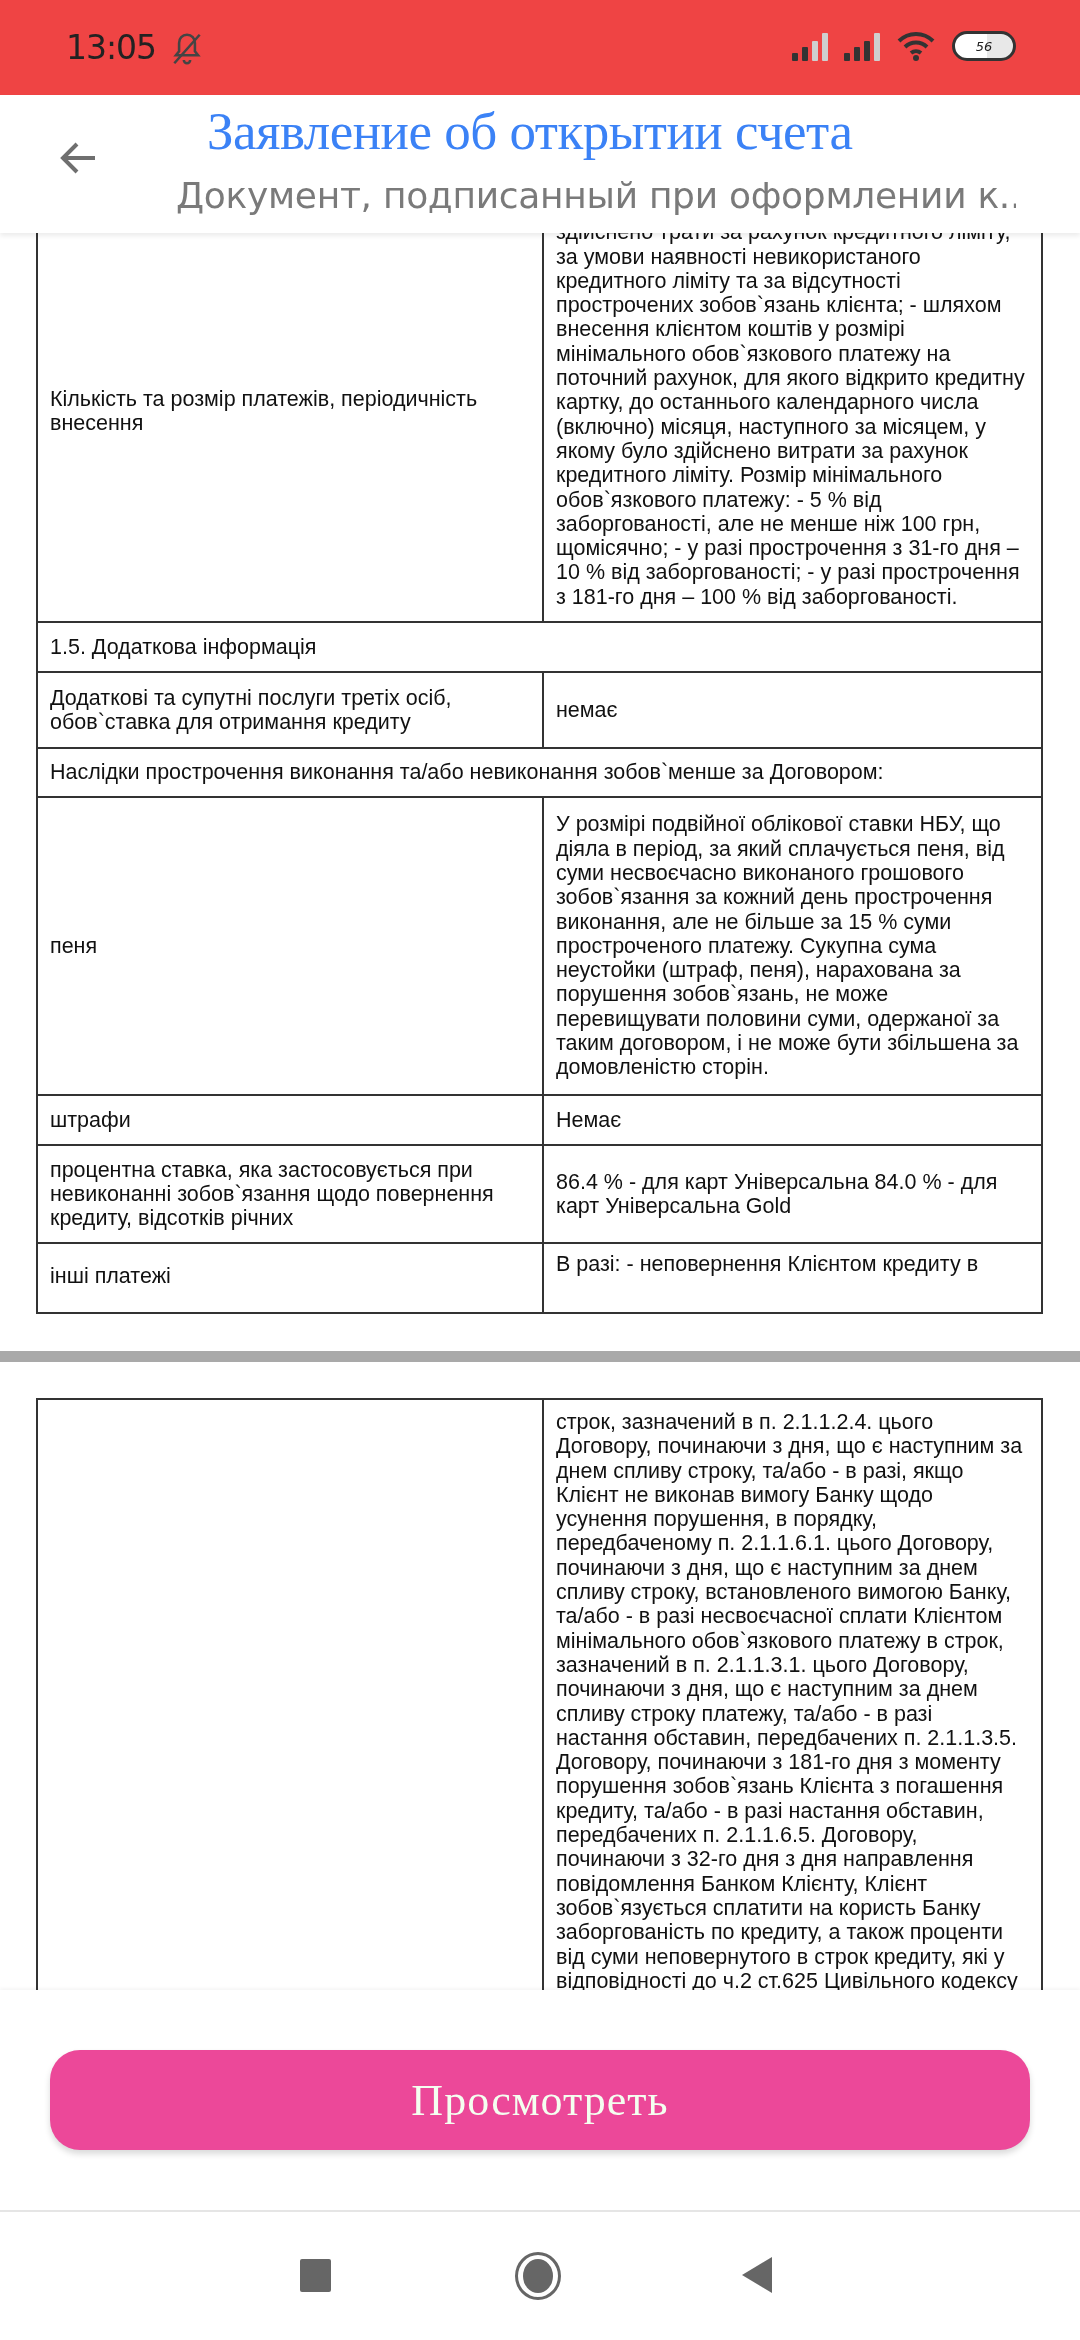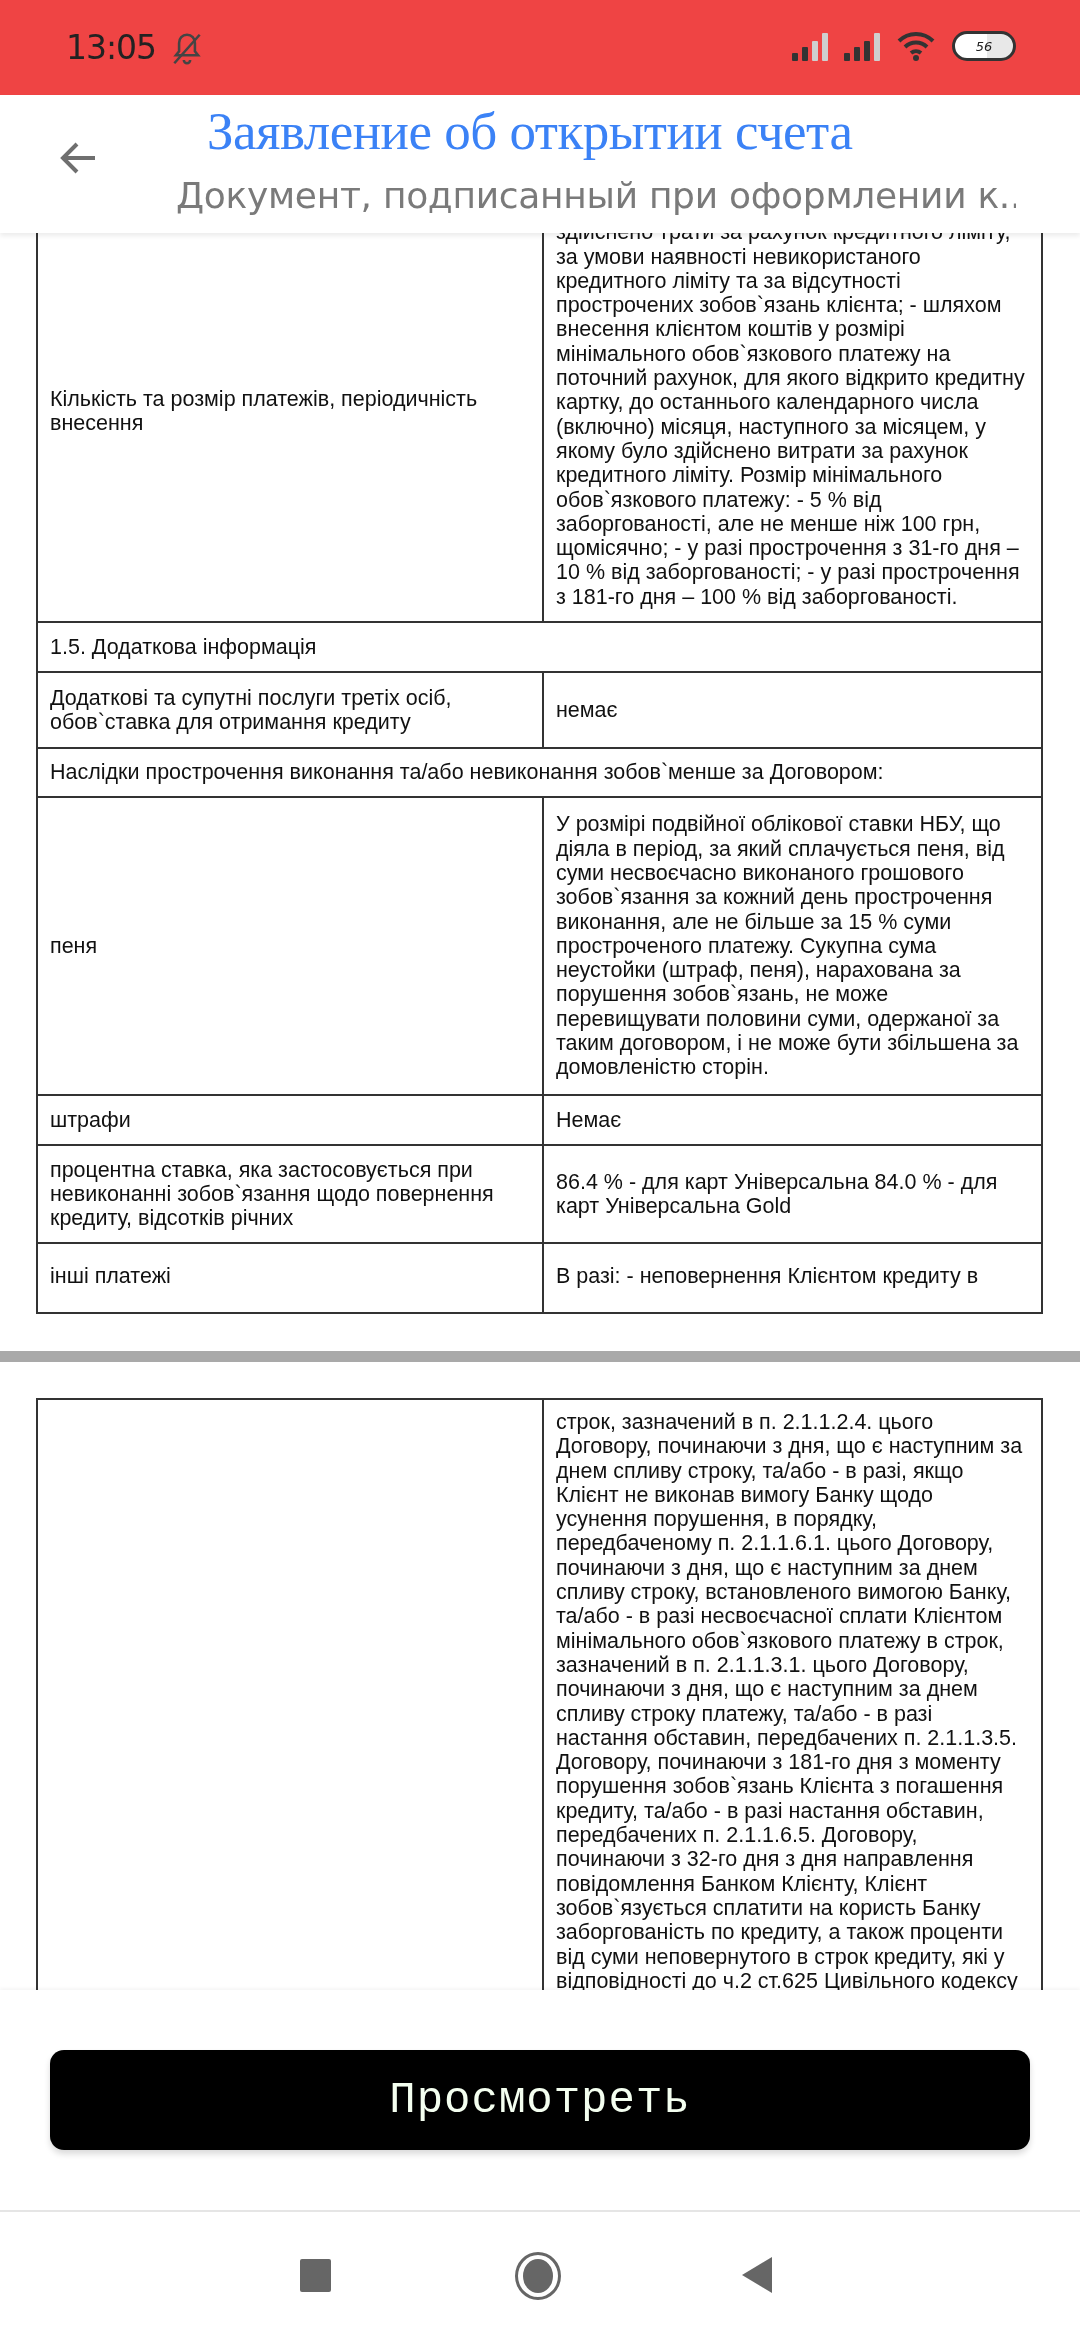--- a/index.html
+++ b/index.html
@@ -23,21 +23,21 @@
 
   .viewer { position: absolute; left: 0; top: 233px; width: 1080px; height: 1757px; overflow: hidden; background: #fff; }
   .doc-table { position: absolute; left: 36px; width: 1007px; border-collapse: collapse; table-layout: fixed; font-size: 21.5px; line-height: 24.3px; color: #111; }
   .doc-table td { border: 2.5px solid #333; padding: 0 12px; vertical-align: middle; }
   .doc-table td.c1 { width: 480px; }
   .t1 { top: -34px; }
   .t2 { top: 1165px; }
   .page-sep { position: absolute; left: 0; top: 1118px; width: 1080px; height: 11px; background: #a9a9a9; }
 
   .bottom-panel { position: absolute; left: 0; top: 1990px; width: 1080px; height: 220px; background: #fff; box-shadow: 0 -2px 3px rgba(0,0,0,0.04); }
-  .view-btn { position: absolute; left: 50px; top: 60px; width: 980px; height: 100px; background: #000000; border-radius: 14px; box-shadow: 0 4px 6px rgba(0,0,0,0.15); color: #f4fff0; font-size: 44px; display: flex; align-items: center; justify-content: center; font-family: Liberation Mono, monospace; letter-spacing: 1px; border: none; }
+  .view-btn { position: absolute; left: 50px; top: 60px; width: 980px; height: 100px; background: #ec4899; border-radius: 30px; box-shadow: 0 4px 6px rgba(0,0,0,0.15); color: #f4fff0; font-size: 44px; display: flex; align-items: center; justify-content: center; font-family: Liberation Serif, serif; letter-spacing: 1px; border: none; }
   .nav-divider { position: absolute; left: 0; top: 2210px; width: 1080px; height: 2px; background: #e5e5e5; }
   .navbar { position: absolute; left: 0; top: 2212px; width: 1080px; height: 128px; background: #fff; }
   .nav-recent { position: absolute; left: 300px; top: 47px; width: 31px; height: 33px; background: #666; border-radius: 2px; }
   .nav-home { position: absolute; left: 515px; top: 40px; width: 46px; height: 48px; border: 3px solid #666; border-radius: 50%; box-sizing: border-box; display: flex; align-items: center; justify-content: center; }
   .nav-home span { width: 30px; height: 34px; background: #666; border-radius: 50%; }
   .nav-back { position: absolute; left: 742px; top: 45px; width: 0; height: 0; border-top: 18px solid transparent; border-bottom: 18px solid transparent; border-right: 30px solid #666; }
 </style>
 </head>
 <body>
 
@@ -105,21 +105,21 @@
     <tr style="height:50px">
       <td class="c1">штрафи</td>
       <td>Немає</td>
     </tr>
     <tr style="height:98px">
       <td class="c1">процентна ставка, яка застосовується при невиконанні зобов`язання щодо повернення кредиту, відсотків річних</td>
       <td>86.4 % - для карт Універсальна 84.0 % - для карт Універсальна Gold</td>
     </tr>
     <tr style="height:70px">
       <td class="c1" style="vertical-align:top;padding-top:20px">інші платежі</td>
-      <td style="vertical-align:top;padding-top:20px">В разі: - неповернення Клієнтом кредиту в</td>
+      <td style="vertical-align:top;padding-top:8px">В разі: - неповернення Клієнтом кредиту в</td>
     </tr>
   </tbody>
     </table>
 
   <div class="page-sep"></div>
 
   <table class="doc-table t2">
     <tbody>
         <tr style="height:640px">
       <td class="c1"></td>

